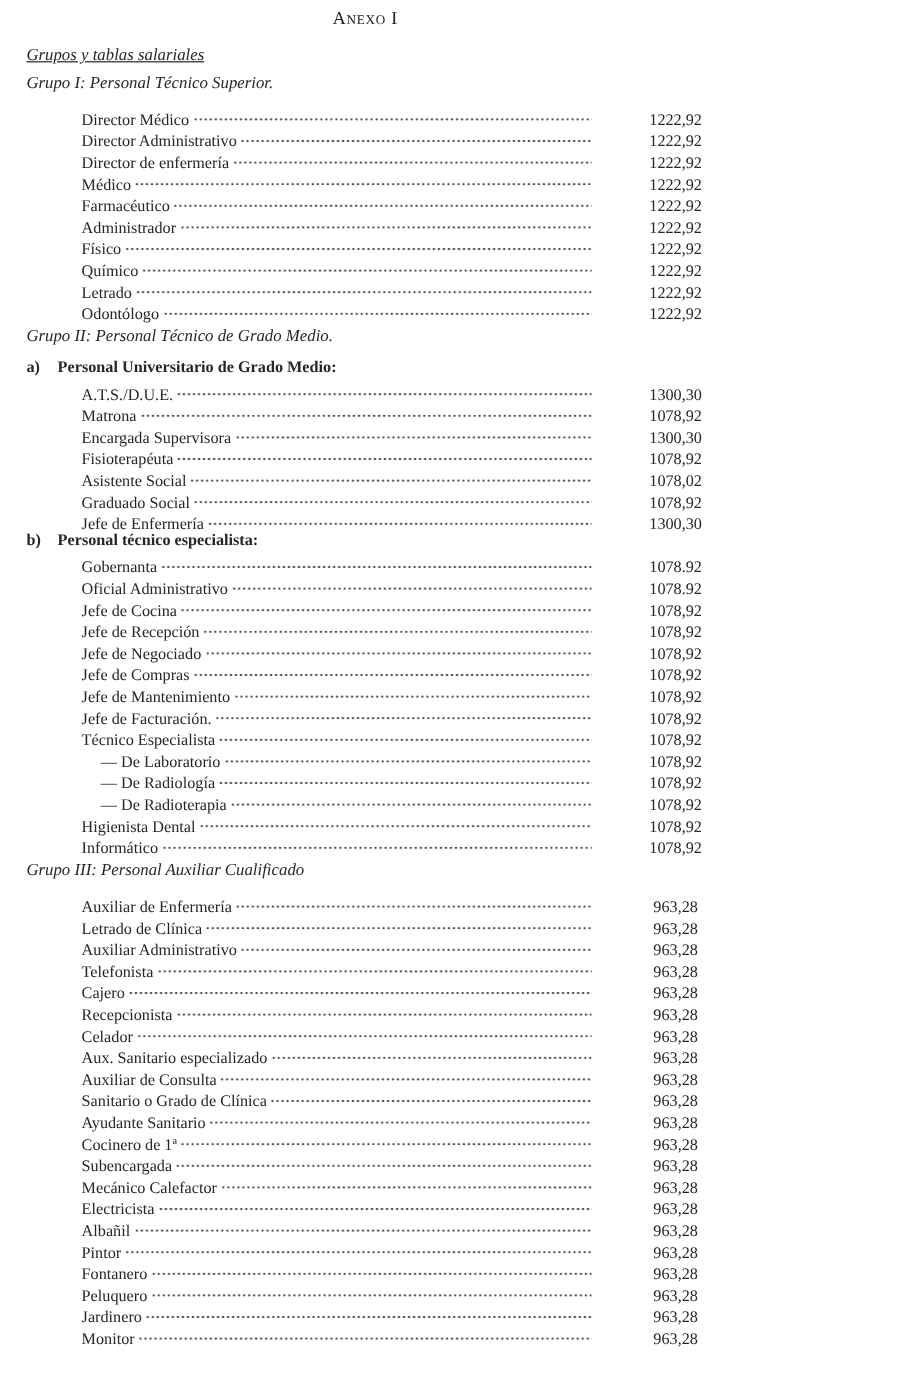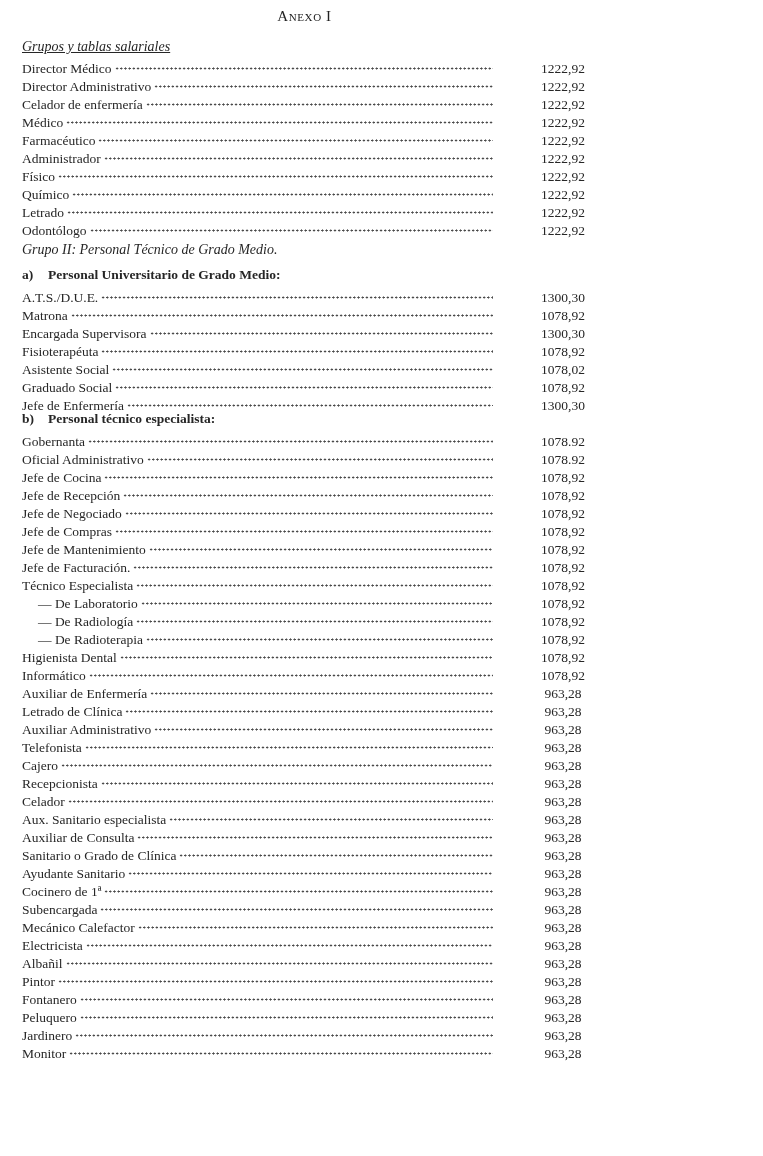--- a/index.html
+++ b/index.html
@@ -59,20 +59,21 @@
   .row {
     display: flex;
     align-items: baseline;
     height: 18px;
     line-height: 18px;
     font-size: 13.5px;
   }
   .row .label {
     white-space: nowrap;
     padding-right: 3px;
+    margin-left: 46px;
   }
   .row.indent .label { padding-left: 16px; }
   .row .leader {
     flex: 1 1 auto;
     height: 18px;
     margin-right: 46px;
     background-image: radial-gradient(circle, #4a4a4a 0.9px, rgba(0,0,0,0) 1.2px);
     background-size: 4.2px 3px;
     background-repeat: repeat-x;
     background-position: left 12px;
@@ -83,32 +84,33 @@
     white-space: nowrap;
   }
 </style>
 </head>
 <body>
 
 <div class="page">
   <div class="doc-title">Anexo I</div>
   <div class="doc-subtitle">Grupos y tablas salariales</div>
   <div>
+      <div class="group-title">Grupo I: Personal Técnico Superior.</div>
       <div class="row">
         <span class="label">Director Médico</span>
         <span class="leader"></span>
         <span class="value">1222,92</span>
       </div>
       <div class="row">
         <span class="label">Director Administrativo</span>
         <span class="leader"></span>
         <span class="value">1222,92</span>
       </div>
       <div class="row">
-        <span class="label">Celador de enfermería</span>
+        <span class="label">Director de enfermería</span>
         <span class="leader"></span>
         <span class="value">1222,92</span>
       </div>
       <div class="row">
         <span class="label">Médico</span>
         <span class="leader"></span>
         <span class="value">1222,92</span>
       </div>
       <div class="row">
         <span class="label">Farmacéutico</span>
@@ -241,20 +243,21 @@
       <div class="row">
         <span class="label">Higienista Dental</span>
         <span class="leader"></span>
         <span class="value">1078,92</span>
       </div>
       <div class="row">
         <span class="label">Informático</span>
         <span class="leader"></span>
         <span class="value">1078,92</span>
       </div>
+      <div class="group-title">Grupo III: Personal Auxiliar Cualificado</div>
       <div class="row">
         <span class="label">Auxiliar de Enfermería</span>
         <span class="leader"></span>
         <span class="value">963,28</span>
       </div>
       <div class="row">
         <span class="label">Letrado de Clínica</span>
         <span class="leader"></span>
         <span class="value">963,28</span>
       </div>
@@ -277,21 +280,21 @@
         <span class="label">Recepcionista</span>
         <span class="leader"></span>
         <span class="value">963,28</span>
       </div>
       <div class="row">
         <span class="label">Celador</span>
         <span class="leader"></span>
         <span class="value">963,28</span>
       </div>
       <div class="row">
-        <span class="label">Aux. Sanitario especialista</span>
+        <span class="label">Aux. Sanitario especializado</span>
         <span class="leader"></span>
         <span class="value">963,28</span>
       </div>
       <div class="row">
         <span class="label">Auxiliar de Consulta</span>
         <span class="leader"></span>
         <span class="value">963,28</span>
       </div>
       <div class="row">
         <span class="label">Sanitario o Grado de Clínica</span>

